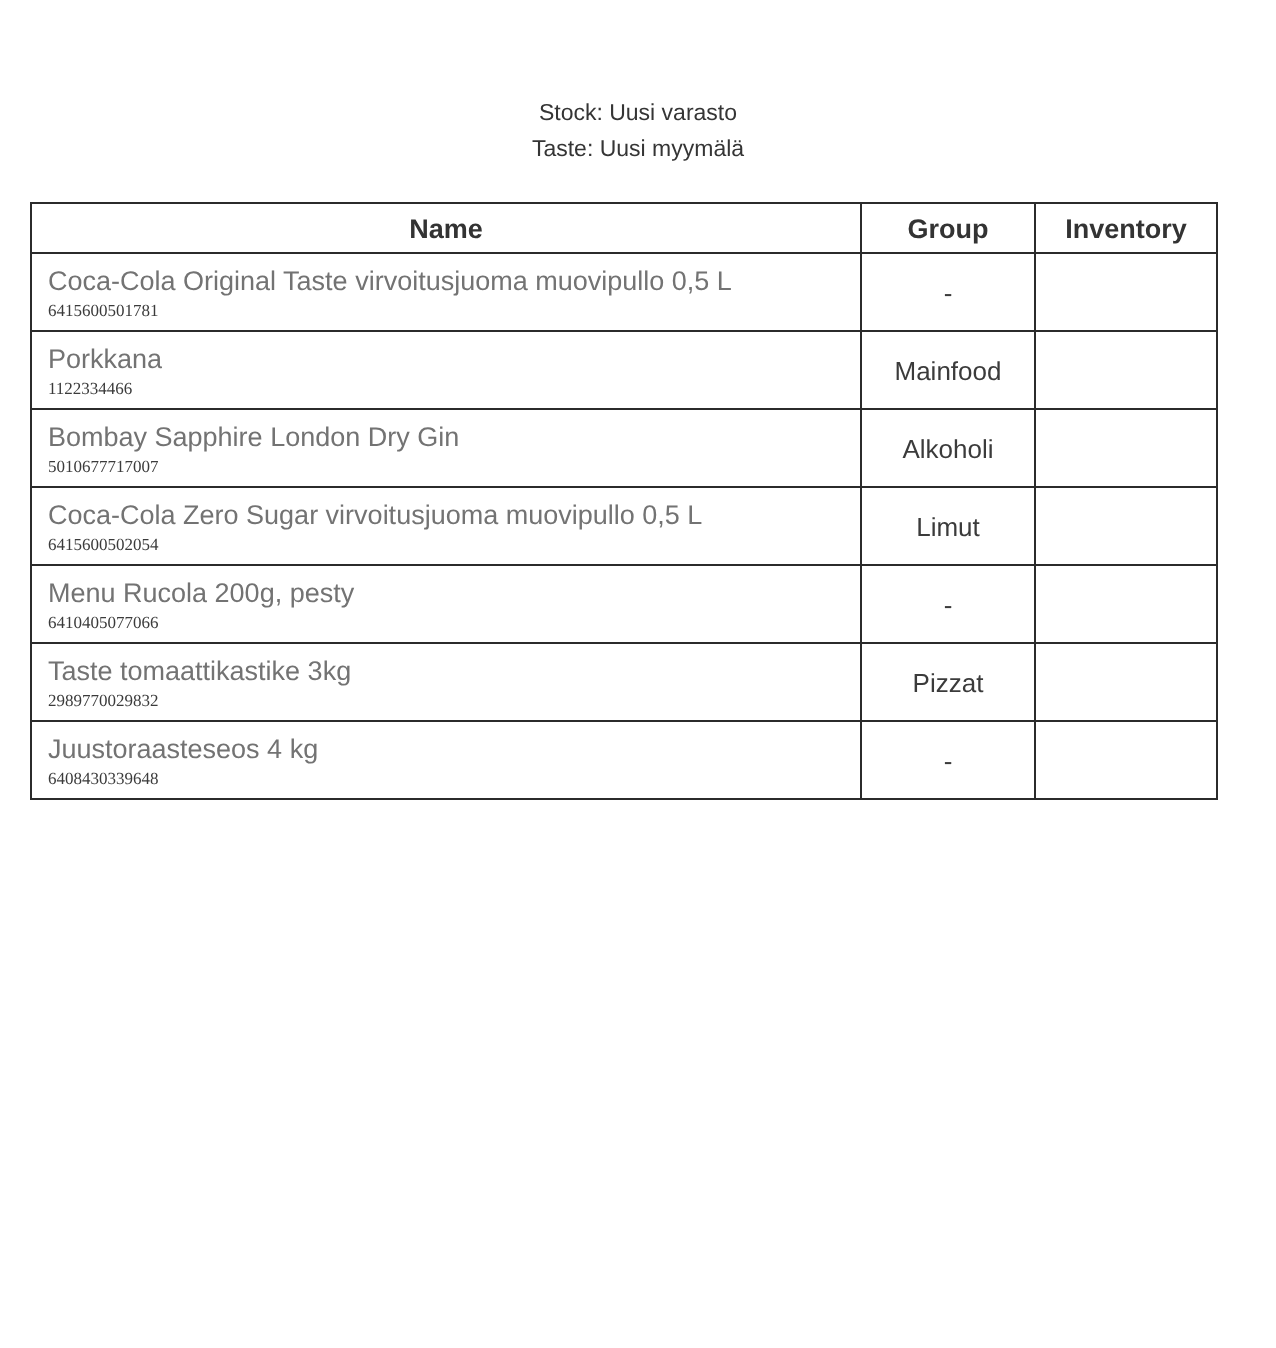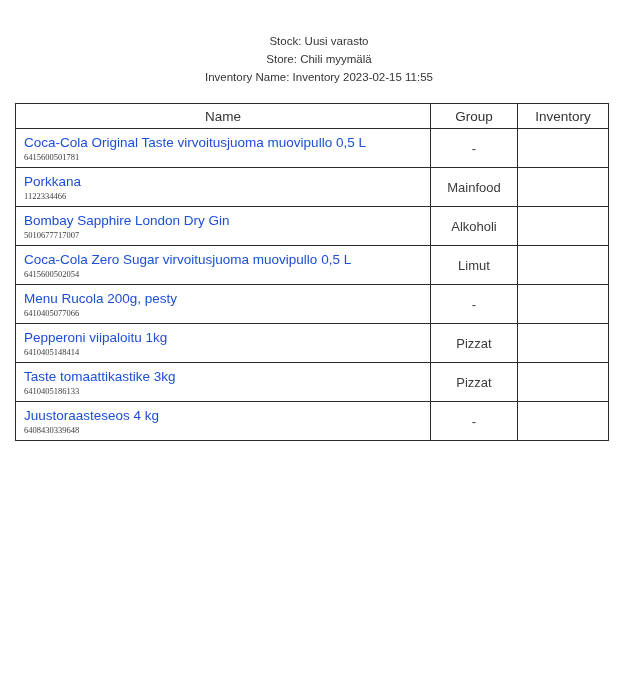--- a/index.html
+++ b/index.html
@@ -10,47 +10,48 @@
     font-family: "Liberation Sans", sans-serif;
     color: #3b3b3b;
     overflow: hidden;
   }
   .meta {
     padding-top: 32px;
     text-align: center;
     font-size: 11.5px;
     line-height: 18px;
     color: #353535;
+    margin-top: 16px;
   }
   table.inventory {
     border-collapse: collapse;
     table-layout: fixed;
     width: 593px;
     margin: 17px 0 0 15px;
   }
   th, td {
     border: 1px solid #2b2b2b;
   }
   th {
     font-size: 13.5px;
-    font-weight: normal;
+    font-weight: bold;
     color: #333333;
     text-align: center;
     height: 25px;
     padding: 3px 4px;
   }
   td.name-cell {
     padding: 5px 8px 4px 8px;
     vertical-align: top;
   }
   td { height: 38px; }
   .product-name {
     font-size: 13.5px;
     line-height: 17px;
-    color: #1d4ed8;
+    color: #737373;
   }
   .product-code {
     font-size: 8.5px;
     line-height: 11px;
     margin-top: 1px;
     color: #3b3b3b;
     font-family: Liberation Serif, serif;
   }
   td.group-cell {
     text-align: center;
@@ -61,22 +62,21 @@
   }
   td.inventory-cell {
     padding: 2px 4px;
   }
 </style>
 </head>
 <body>
 
 <header class="meta">
   <div>Stock: Uusi varasto</div>
-  <div>Store: Chili myymälä</div>
-  <div>Inventory Name: Inventory 2023-02-15 11:55</div>
+  <div>Taste: Uusi myymälä</div>
 </header>
 
 <table class="inventory">
   <colgroup>
     <col style="width:415px">
     <col style="width:87px">
     <col style="width:91px">
   </colgroup>
   <thead>
     <tr>
@@ -121,30 +121,22 @@
       <tr>
         <td class="name-cell">
           <div class="product-name">Menu Rucola 200g, pesty</div>
           <div class="product-code">6410405077066</div>
         </td>
         <td class="group-cell">-</td>
         <td class="inventory-cell"></td>
       </tr>
       <tr>
         <td class="name-cell">
-          <div class="product-name">Pepperoni viipaloitu 1kg</div>
-          <div class="product-code">6410405148414</div>
-        </td>
-        <td class="group-cell">Pizzat</td>
-        <td class="inventory-cell"></td>
-      </tr>
-      <tr>
-        <td class="name-cell">
           <div class="product-name">Taste tomaattikastike 3kg</div>
-          <div class="product-code">6410405186133</div>
+          <div class="product-code">2989770029832</div>
         </td>
         <td class="group-cell">Pizzat</td>
         <td class="inventory-cell"></td>
       </tr>
       <tr>
         <td class="name-cell">
           <div class="product-name">Juustoraasteseos 4 kg</div>
           <div class="product-code">6408430339648</div>
         </td>
         <td class="group-cell">-</td>

